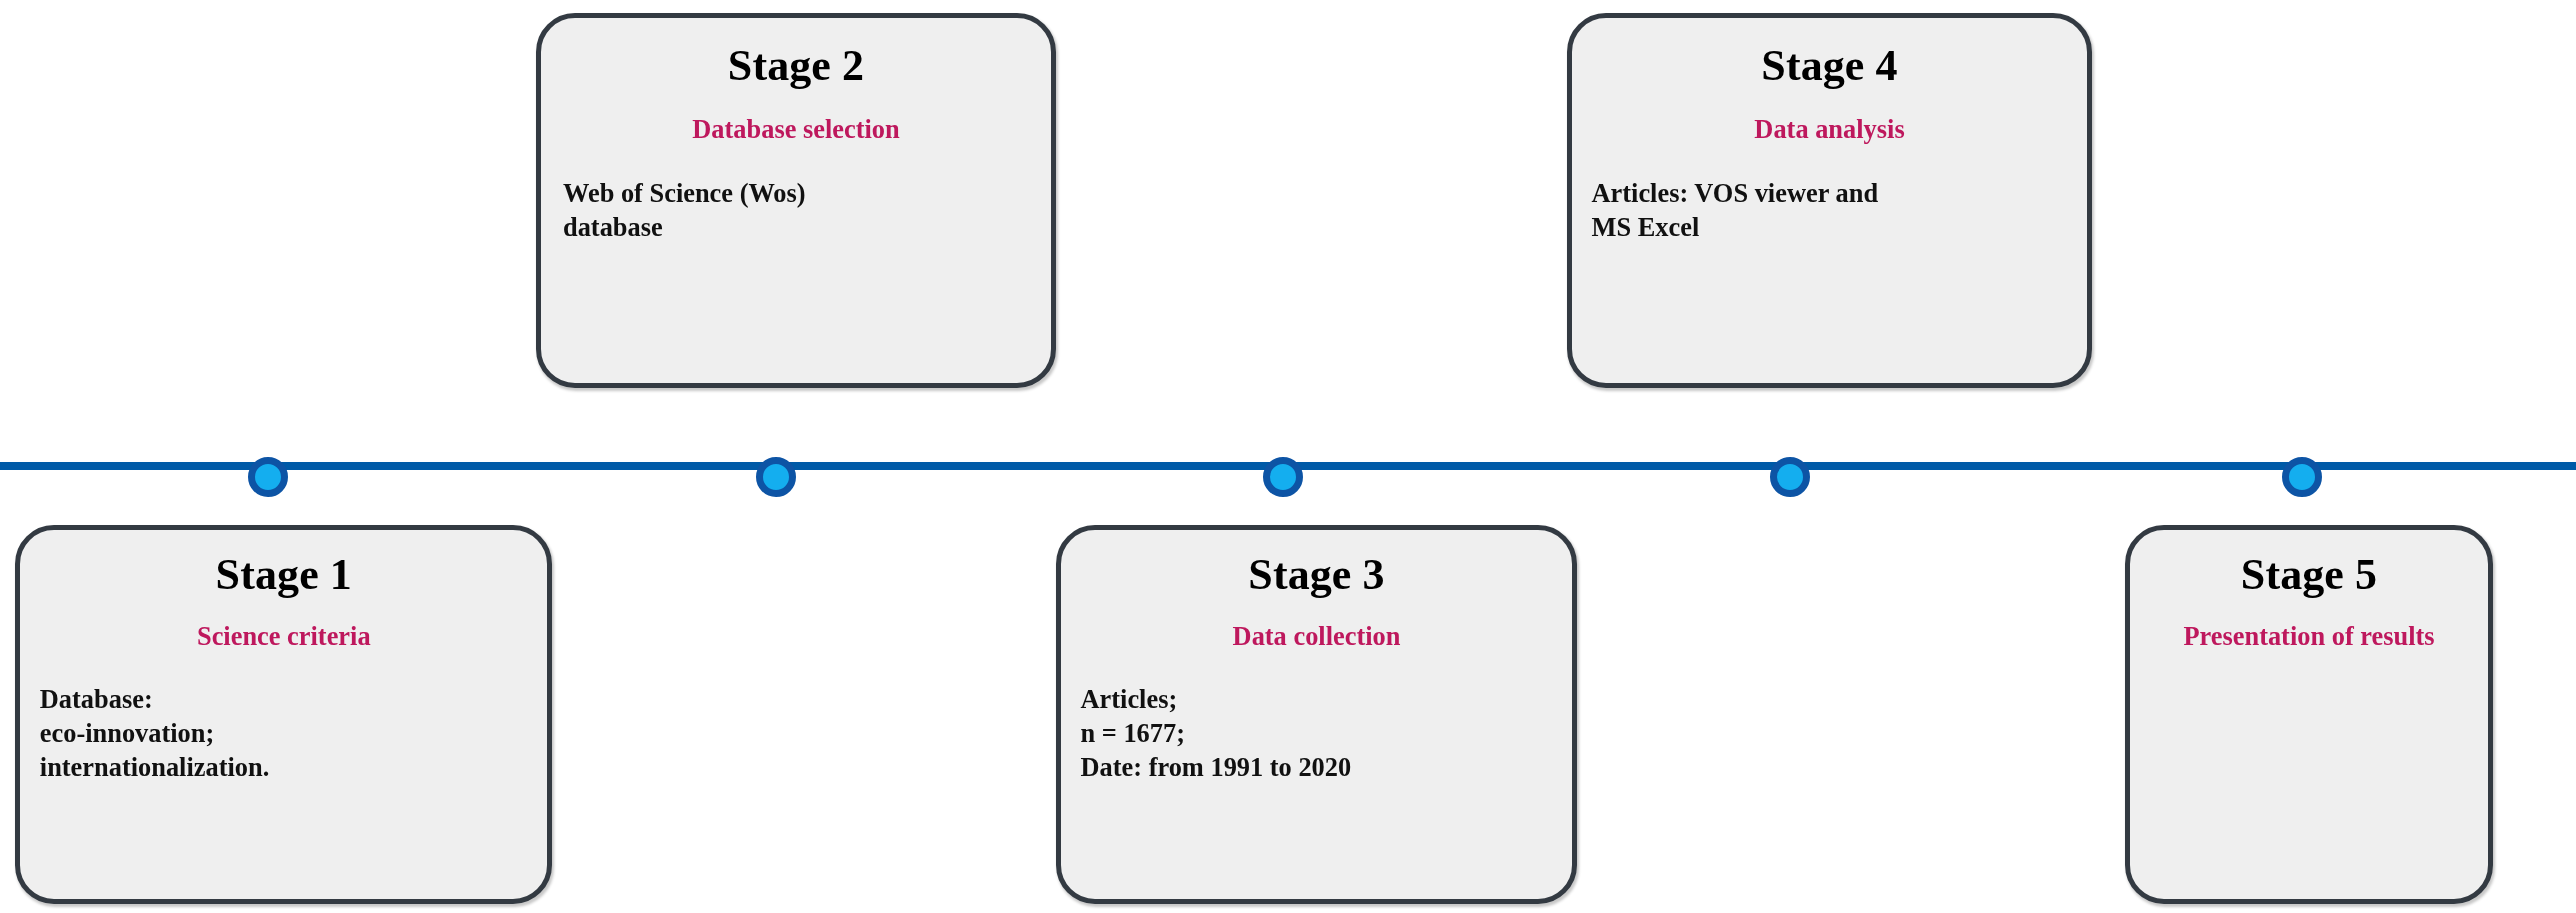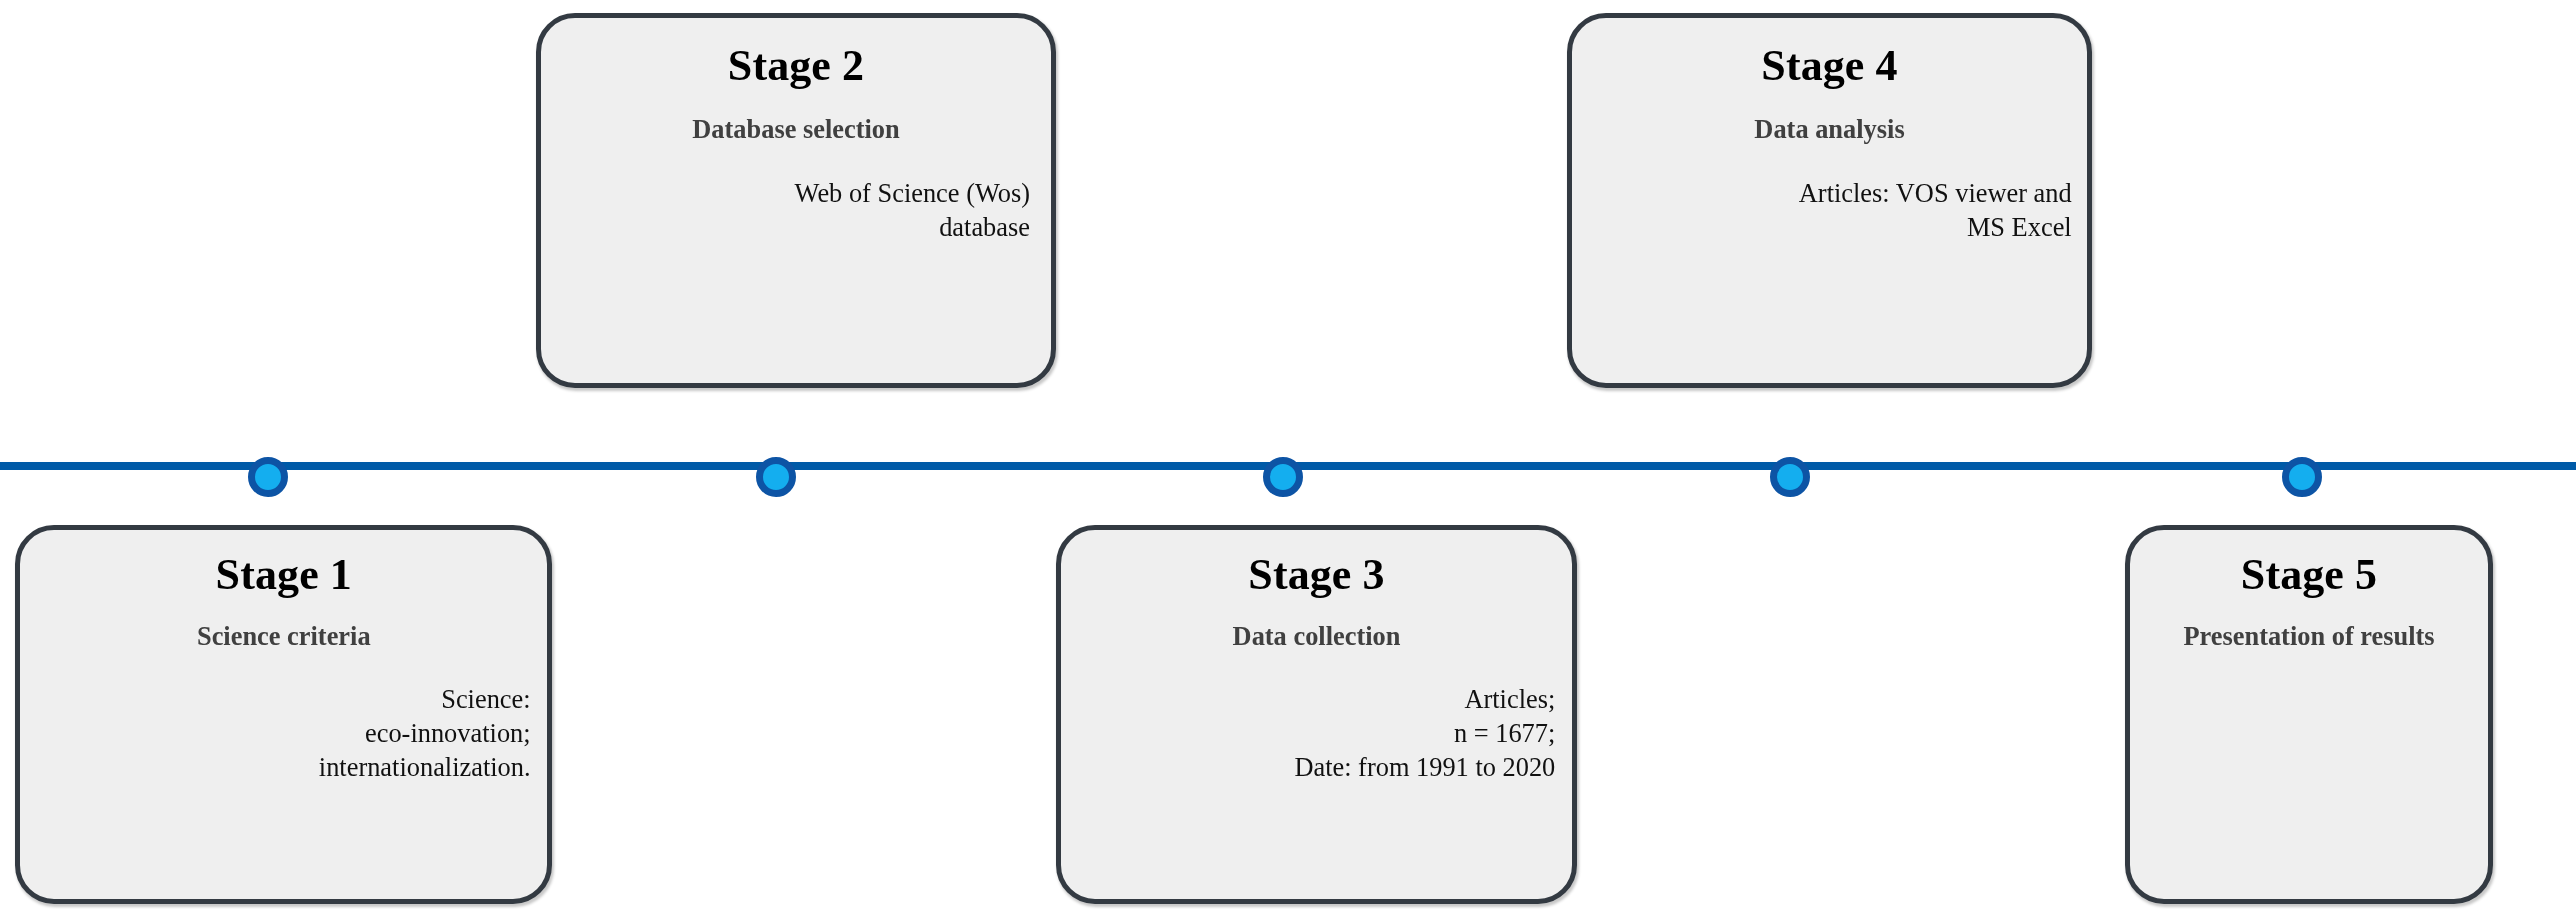--- a/index.html
+++ b/index.html
@@ -59,29 +59,30 @@
     line-height: 1.04;
     color: #000000;
     letter-spacing: 0.1px;
   }
 
   .stage-subtitle {
     text-align: center;
     font-weight: bold;
     font-size: 26.4px;
     line-height: 1.05;
-    color: #404040;
+    color: #be185d;
   }
 
   .stage-body {
-    text-align: right;
+    text-align: left;
     font-size: 26.4px;
     line-height: 1.28;
     color: #111111;
     white-space: pre-line;
+    font-weight: bold;
   }
 
   
   #card-stage-2 { left: 536px;  top: 12.5px;  width: 520px; height: 375px; }
   #card-stage-2 .stage-title    { margin: 25px 0 0 0; }
   #card-stage-2 .stage-subtitle { margin: 28px 0 0 0; }
   #card-stage-2 .stage-body     { margin: 33px 0 0 0; padding: 0 21px 0 22px; }
 
   
   #card-stage-4 { left: 1567px; top: 12.5px;  width: 525px; height: 375px; }
@@ -130,21 +131,21 @@
   <div class="stage-card" id="card-stage-4">
     <div class="stage-title">Stage 4</div>
     <div class="stage-subtitle">Data analysis</div>
     <div class="stage-body">Articles: VOS viewer and
 MS Excel</div>
   </div>
 
   <div class="stage-card" id="card-stage-1">
     <div class="stage-title">Stage 1</div>
     <div class="stage-subtitle">Science criteria</div>
-    <div class="stage-body">Science:
+    <div class="stage-body">Database:
 eco-innovation;
 internationalization.</div>
   </div>
 
   <div class="stage-card" id="card-stage-3">
     <div class="stage-title">Stage 3</div>
     <div class="stage-subtitle">Data collection</div>
     <div class="stage-body">Articles;
 n = 1677;
 Date: from 1991 to 2020</div>

